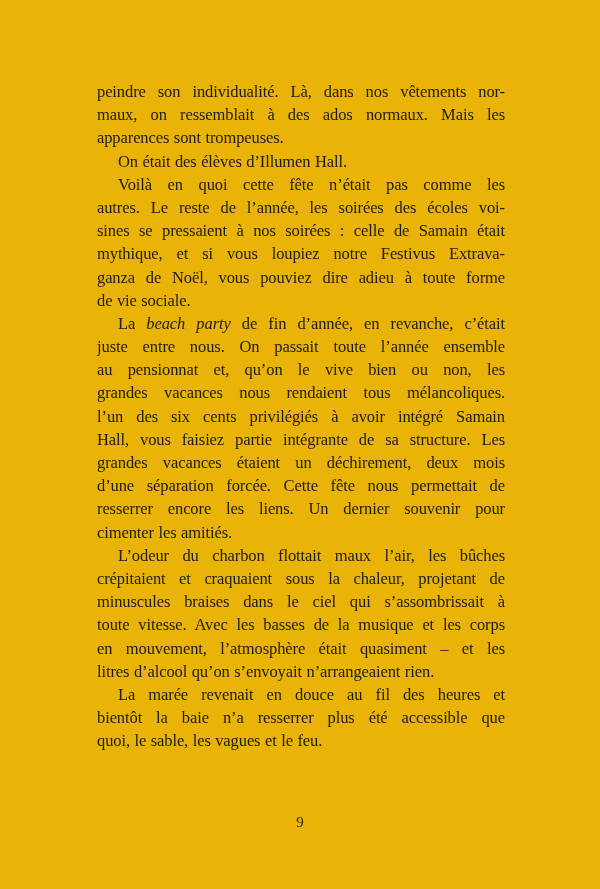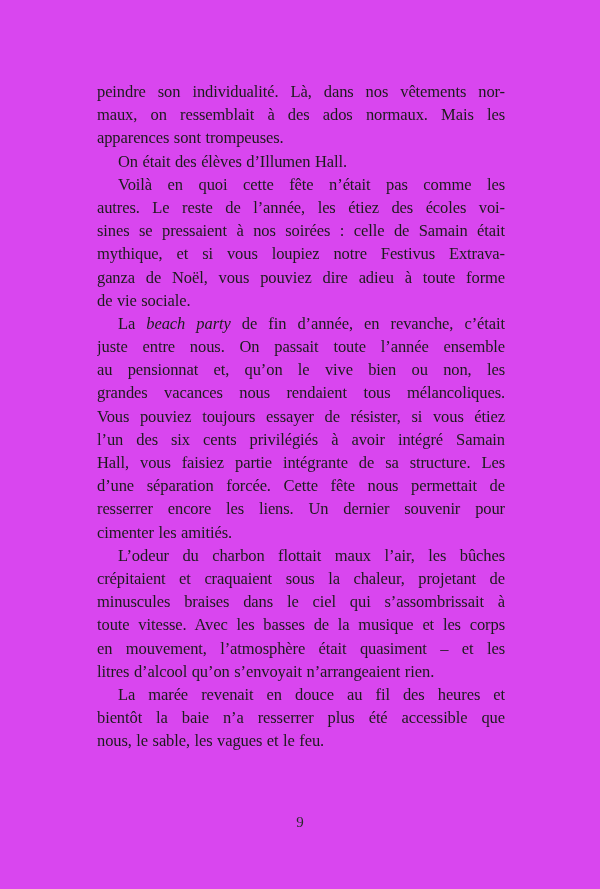--- a/index.html
+++ b/index.html
@@ -6,21 +6,21 @@
   html, body { background: #ffffff; }
   body {
     width: 600px; height: 889px;
     font-family: "Liberation Serif", serif;
     color: #1c1c1c;
     overflow: hidden;
   }
   .page {
     position: relative;
     width: 600px; height: 889px;
-    background: #d946ef;
+    background: #eab308;
   }
   .text-block {
     position: absolute;
     left: 97px; top: 80px;
     width: 408px;
   }
   .line {
     font-size: 16.5px;
     line-height: 23.2px;
     height: 23.2px;
@@ -56,51 +56,51 @@
       <div class="line">maux, on ressemblait à des ados normaux. Mais les</div>
       <div class="line last">apparences sont trompeuses.</div>
     </div>
 
     <div class="paragraph">
       <div class="line indent last">On était des élèves d’Illumen Hall.</div>
     </div>
 
     <div class="paragraph">
       <div class="line indent">Voilà en quoi cette fête n’était pas comme les</div>
-      <div class="line">autres. Le reste de l’année, les étiez des écoles voi-</div>
+      <div class="line">autres. Le reste de l’année, les soirées des écoles voi-</div>
       <div class="line">sines se pressaient à nos soirées : celle de Samain était</div>
       <div class="line">mythique, et si vous loupiez notre Festivus Extrava-</div>
       <div class="line">ganza de Noël, vous pouviez dire adieu à toute forme</div>
       <div class="line last">de vie sociale.</div>
     </div>
 
     <div class="paragraph">
       <div class="line indent"><span>La </span><span class="italic">beach party</span><span> de fin d’année, en revanche, c’était</span></div>
       <div class="line">juste entre nous. On passait toute l’année ensemble</div>
       <div class="line">au pensionnat et, qu’on le vive bien ou non, les</div>
       <div class="line">grandes vacances nous rendaient tous mélancoliques.</div>
-      <div class="line">Vous pouviez toujours essayer de résister, si vous étiez</div>
       <div class="line">l’un des six cents privilégiés à avoir intégré Samain</div>
       <div class="line">Hall, vous faisiez partie intégrante de sa structure. Les</div>
+      <div class="line">grandes vacances étaient un déchirement, deux mois</div>
       <div class="line">d’une séparation forcée. Cette fête nous permettait de</div>
       <div class="line">resserrer encore les liens. Un dernier souvenir pour</div>
       <div class="line last">cimenter les amitiés.</div>
     </div>
 
     <div class="paragraph">
       <div class="line indent">L’odeur du charbon flottait maux l’air, les bûches</div>
       <div class="line">crépitaient et craquaient sous la chaleur, projetant de</div>
       <div class="line">minuscules braises dans le ciel qui s’assombrissait à</div>
       <div class="line">toute vitesse. Avec les basses de la musique et les corps</div>
       <div class="line">en mouvement, l’atmosphère était quasiment – et les</div>
       <div class="line last">litres d’alcool qu’on s’envoyait n’arrangeaient rien.</div>
     </div>
 
     <div class="paragraph">
       <div class="line indent">La marée revenait en douce au fil des heures et</div>
       <div class="line">bientôt la baie n’a resserrer plus été accessible que</div>
-      <div class="line last">nous, le sable, les vagues et le feu.</div>
+      <div class="line last">quoi, le sable, les vagues et le feu.</div>
     </div>
 
   </div>
 
   <div class="page-number">9</div>
 </div>
 
 </body></html>

